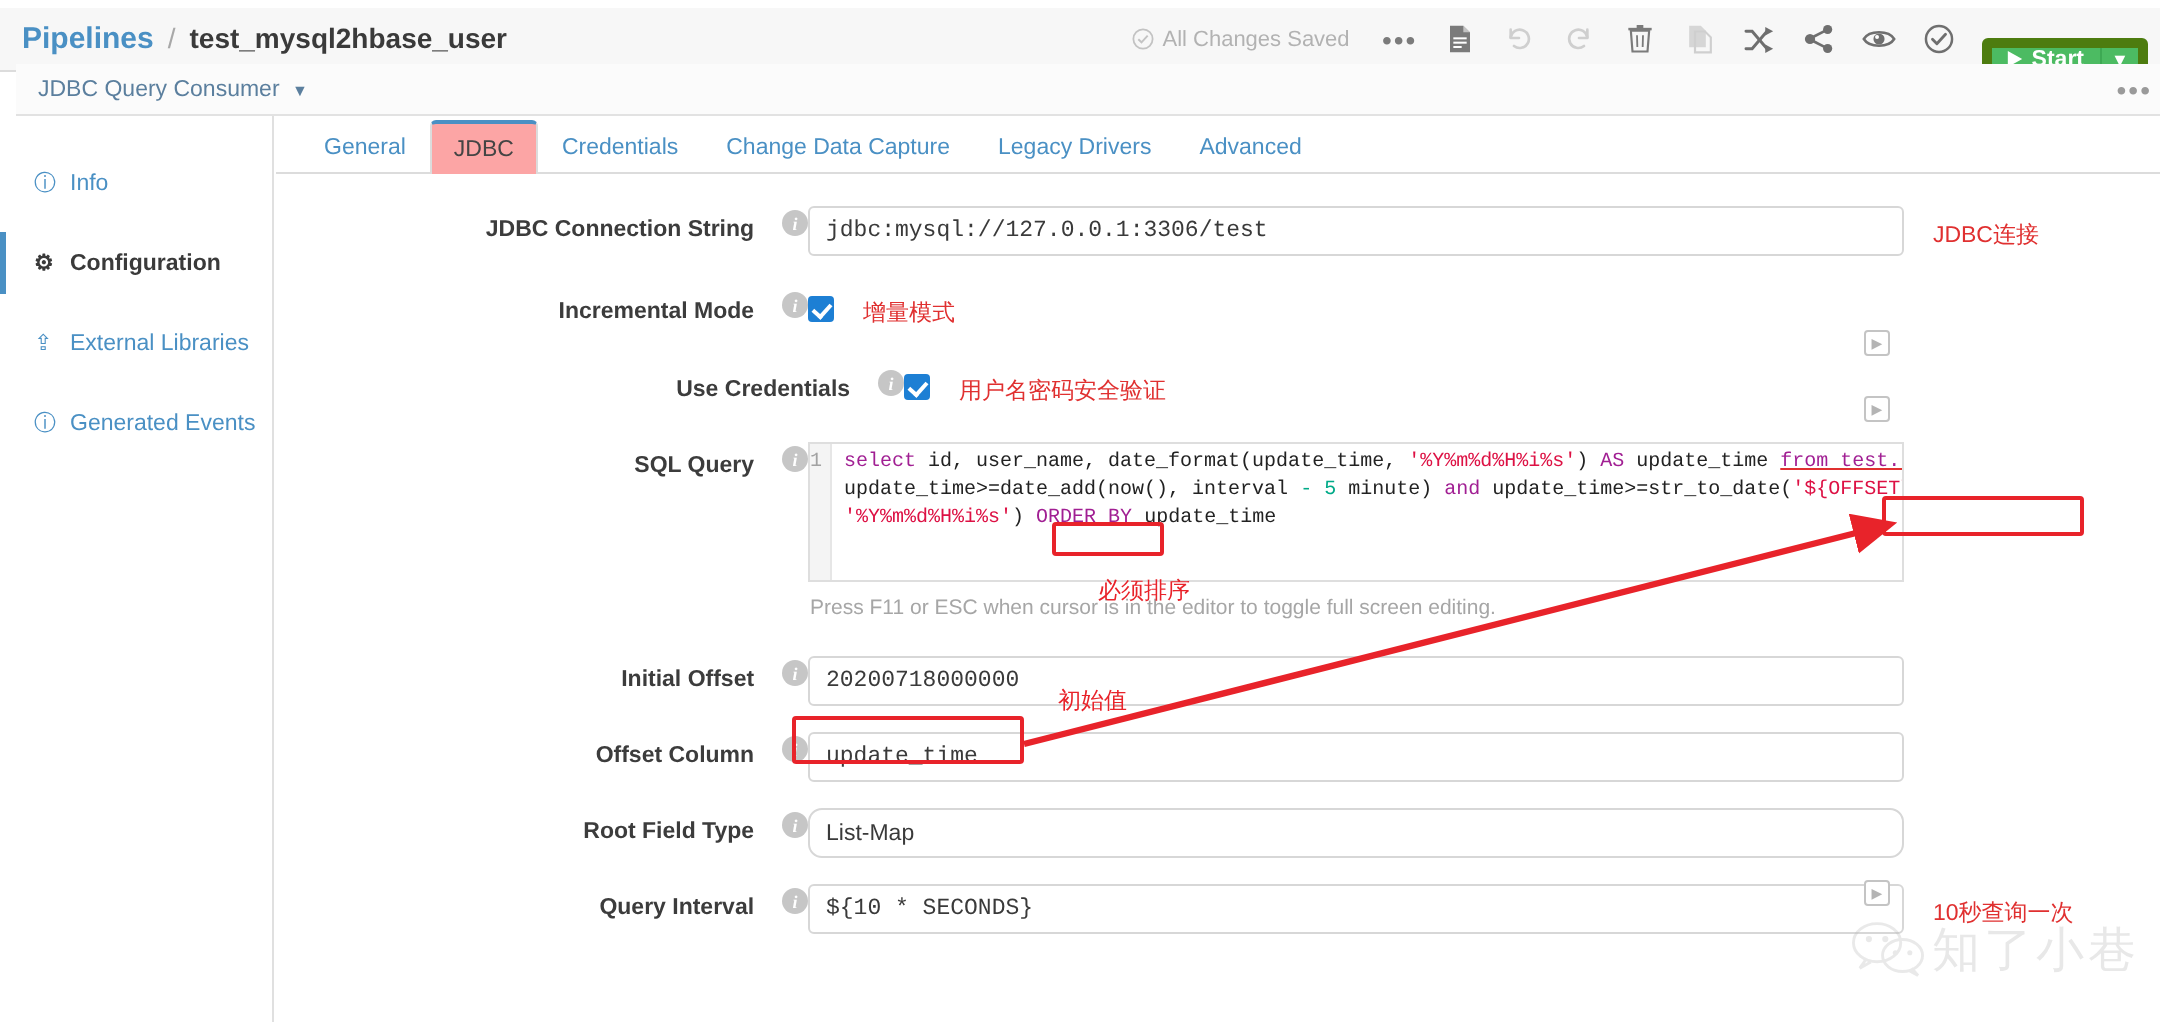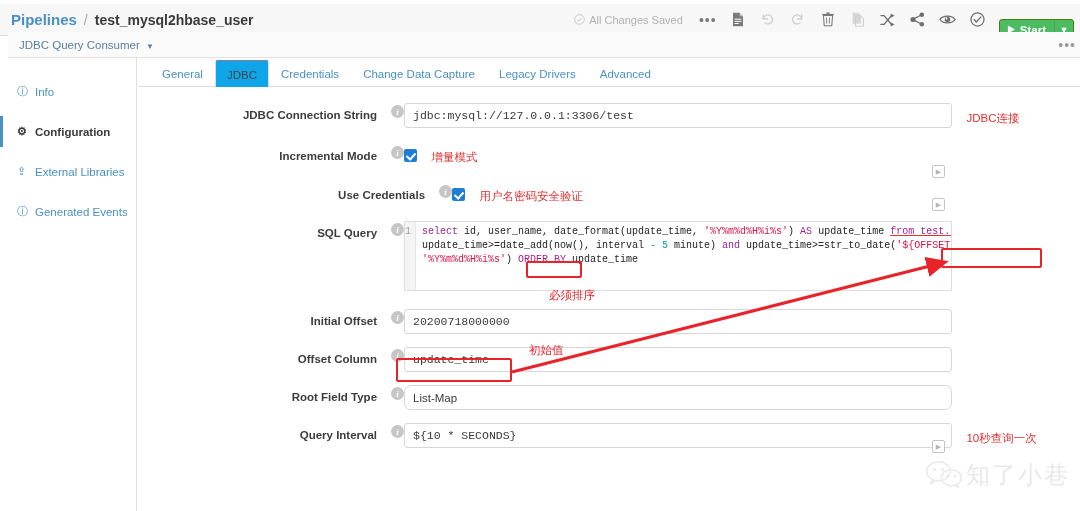--- a/index.html
+++ b/index.html
@@ -36,21 +36,21 @@
   .tb-ico {
     width: 30px; height: 32px; display: flex; align-items: center;
     justify-content: center; color: #7b7b7b; cursor: pointer;
   }
   .tb-ico.dim { color: #cfcfcf; cursor: default; }
   .tb-ico svg { display: block; }
   .dots3 { letter-spacing: 1px; font-size: 14px; line-height: 8px; }
 
   .start-btn {
     display: flex; align-items: flex-end; height: 22px;
-    background: #4cbb62; border: 1px solid #4d7c0f; border-radius: 3px;
+    background: #4cbb62; border: 5px solid #4d7c0f; border-radius: 3px;
     margin-left: 6px; cursor: pointer; overflow: hidden; margin-top: 20px;
   }
   .start-main {
     display: flex; align-items: center; gap: 4px;
     padding: 0 8px 0 7px; height: 100%;
     color: #fff; font-size: 11.5px; font-weight: bold;
   }
   .start-caret {
     width: 19px; height: 100%; display: flex; align-items: center;
     justify-content: center; border-left: 1px solid #3da953; color: #fff;
@@ -101,21 +101,21 @@
     display: flex; align-items: flex-end; height: 29px;
     border-bottom: 1px solid #dcdcdc; padding-left: 12px;
   }
   .tab {
     padding: 0 11px; height: 27px; line-height: 27px;
     color: #4a90c4; font-size: 11.5px; cursor: pointer;
     border: 1px solid transparent; border-bottom: none;
     position: relative; top: 1px;
   }
   .tab.active {
-    color: #444; background: #0ea5e9;
+    color: #444; background: #fca5a5;
     border-color: #dcdcdc; border-top: 2px solid #4a90c4;
     border-radius: 3px 3px 0 0;
   }
 
   
   .form { position: relative; padding-top: 16px; }
   .row { display: flex; align-items: flex-start; margin-bottom: 13px; }
   .lbl {
     width: 248px; text-align: right; padding-right: 8px;
     font-size: 11.5px; font-weight: bold; color: #3c3c3c;
@@ -409,20 +409,21 @@
           <div class="editor">
             <div class="gutter">
               <span>1</span>
             </div>
             <div class="code">
               <div><span class="k">select</span> id, user_name, date_format(update_time, <span class="s">'%Y%m%d%H%i%s'</span>) <span class="k">AS</span> update_time <span class="k u">from test.user where</span></div>
               <div>update_time&gt;=date_add(now(), interval <span class="num">- 5</span> minute) <span class="k">and</span> update_time&gt;=str_to_date(<span class="s">'${OFFSET}'</span>,</div>
               <div><span class="s">'%Y%m%d%H%i%s'</span>) <span class="k">ORDER BY</span> update_time</div>
             </div>
           </div>
+          <div class="hint">Press F11 or ESC when cursor is in the editor to toggle full screen editing.</div>
         </div>
       </div>
 
       <div class="row" style="margin-top:18px;">
         <div class="lbl-wrap">
           <span class="lbl">Initial Offset</span>
           <span class="ifo">i</span>
         </div>
         <div class="fld">
           <input class="txt" type="text" value="20200718000000" style="">

